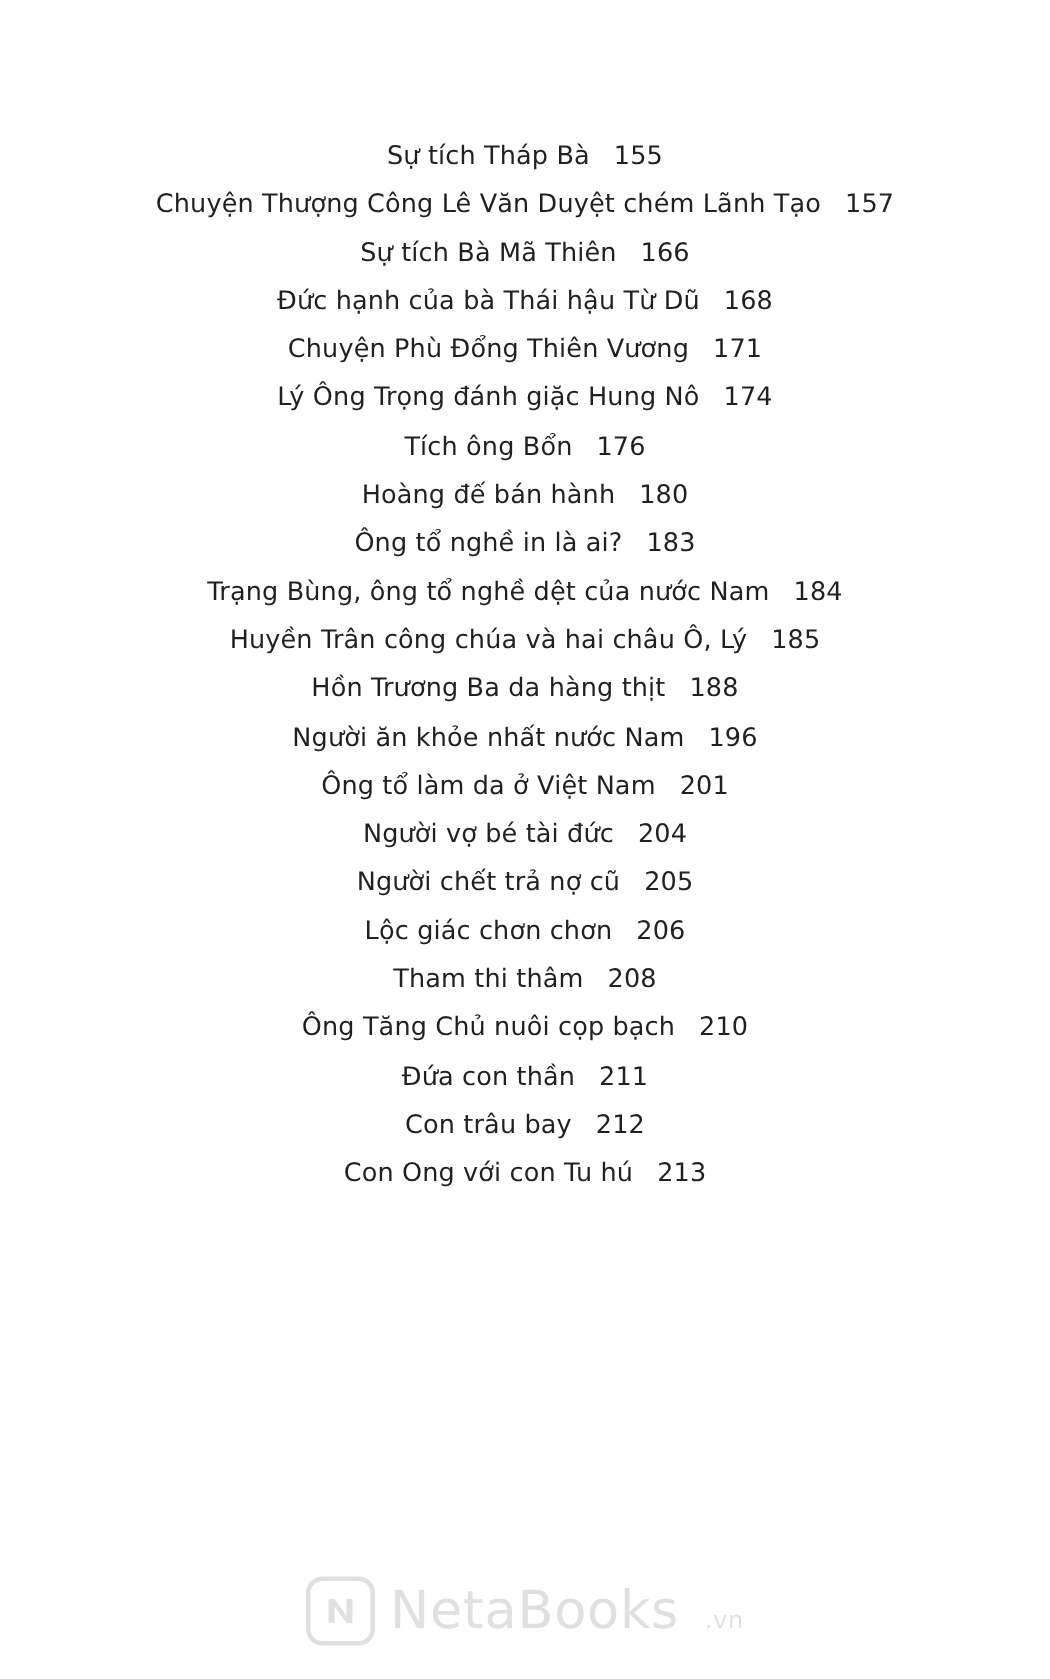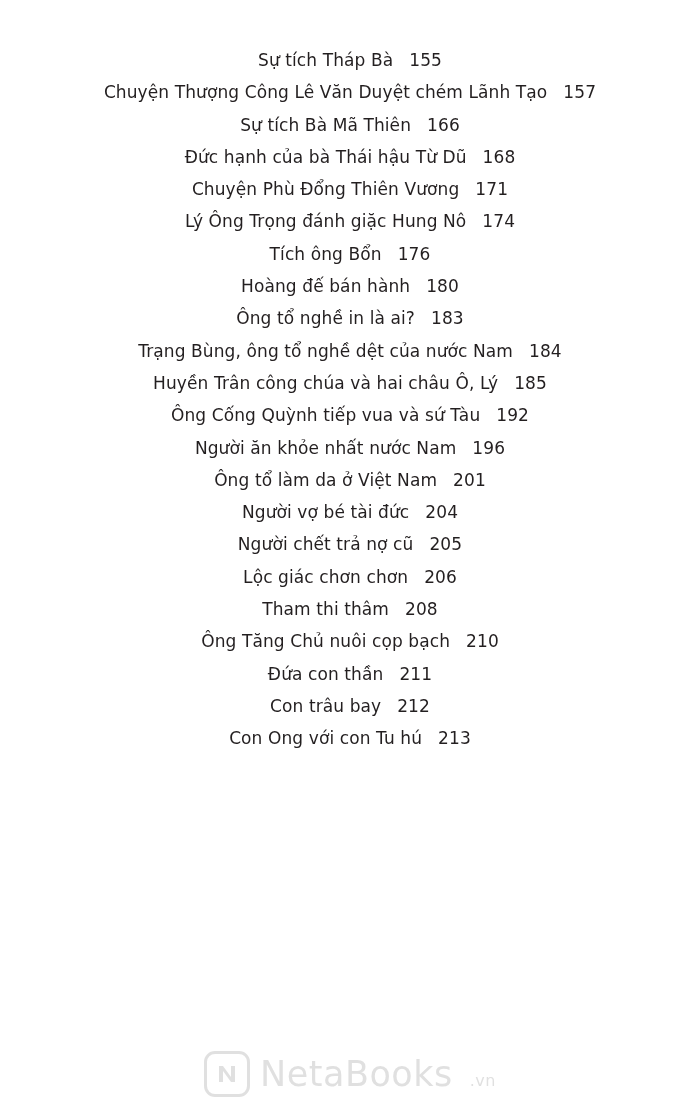--- a/index.html
+++ b/index.html
@@ -13,21 +13,21 @@
     font-family: "DejaVu Sans", sans-serif;
     color: #231f20;
     position: relative;
     overflow: hidden;
   }
   .page {
     width: 700px;
     height: 1119px;
     position: relative;
     box-sizing: border-box;
-    padding-top: 44px;
+    padding-top: 88px;
   }
   .toc {
     display: block;
     text-align: center;
   }
   .toc-entry {
     display: block;
     text-align: center;
     font-size: 17px;
     line-height: 32.3px;
@@ -85,21 +85,21 @@
       <div class="toc-entry"><span class="toc-title">Chuyện Thượng Công Lê Văn Duyệt chém Lãnh Tạo</span><span class="toc-page">157</span></div>
       <div class="toc-entry"><span class="toc-title">Sự tích Bà Mã Thiên</span><span class="toc-page">166</span></div>
       <div class="toc-entry"><span class="toc-title">Đức hạnh của bà Thái hậu Từ Dũ</span><span class="toc-page">168</span></div>
       <div class="toc-entry"><span class="toc-title">Chuyện Phù Đổng Thiên Vương</span><span class="toc-page">171</span></div>
       <div class="toc-entry"><span class="toc-title">Lý Ông Trọng đánh giặc Hung Nô</span><span class="toc-page">174</span></div>
       <div class="toc-entry"><span class="toc-title">Tích ông Bổn</span><span class="toc-page">176</span></div>
       <div class="toc-entry"><span class="toc-title">Hoàng đế bán hành</span><span class="toc-page">180</span></div>
       <div class="toc-entry"><span class="toc-title">Ông tổ nghề in là ai?</span><span class="toc-page">183</span></div>
       <div class="toc-entry"><span class="toc-title">Trạng Bùng, ông tổ nghề dệt của nước Nam</span><span class="toc-page">184</span></div>
       <div class="toc-entry"><span class="toc-title">Huyền Trân công chúa và hai châu Ô, Lý</span><span class="toc-page">185</span></div>
-      <div class="toc-entry"><span class="toc-title">Ông Cống Quỳnh tiếp vua và sứ Tàu</span><span class="toc-page">192</span></div>
+      <div class="toc-entry"><span class="toc-title">Hồn Trương Ba da hàng thịt</span><span class="toc-page">188</span></div>
       <div class="toc-entry"><span class="toc-title">Người ăn khỏe nhất nước Nam</span><span class="toc-page">196</span></div>
       <div class="toc-entry"><span class="toc-title">Ông tổ làm da ở Việt Nam</span><span class="toc-page">201</span></div>
       <div class="toc-entry"><span class="toc-title">Người vợ bé tài đức</span><span class="toc-page">204</span></div>
       <div class="toc-entry"><span class="toc-title">Người chết trả nợ cũ</span><span class="toc-page">205</span></div>
       <div class="toc-entry"><span class="toc-title">Lộc giác chơn chơn</span><span class="toc-page">206</span></div>
       <div class="toc-entry"><span class="toc-title">Tham thi thâm</span><span class="toc-page">208</span></div>
       <div class="toc-entry"><span class="toc-title">Ông Tăng Chủ nuôi cọp bạch</span><span class="toc-page">210</span></div>
       <div class="toc-entry"><span class="toc-title">Đứa con thần</span><span class="toc-page">211</span></div>
       <div class="toc-entry"><span class="toc-title">Con trâu bay</span><span class="toc-page">212</span></div>
       <div class="toc-entry"><span class="toc-title">Con Ong với con Tu hú</span><span class="toc-page">213</span></div>

